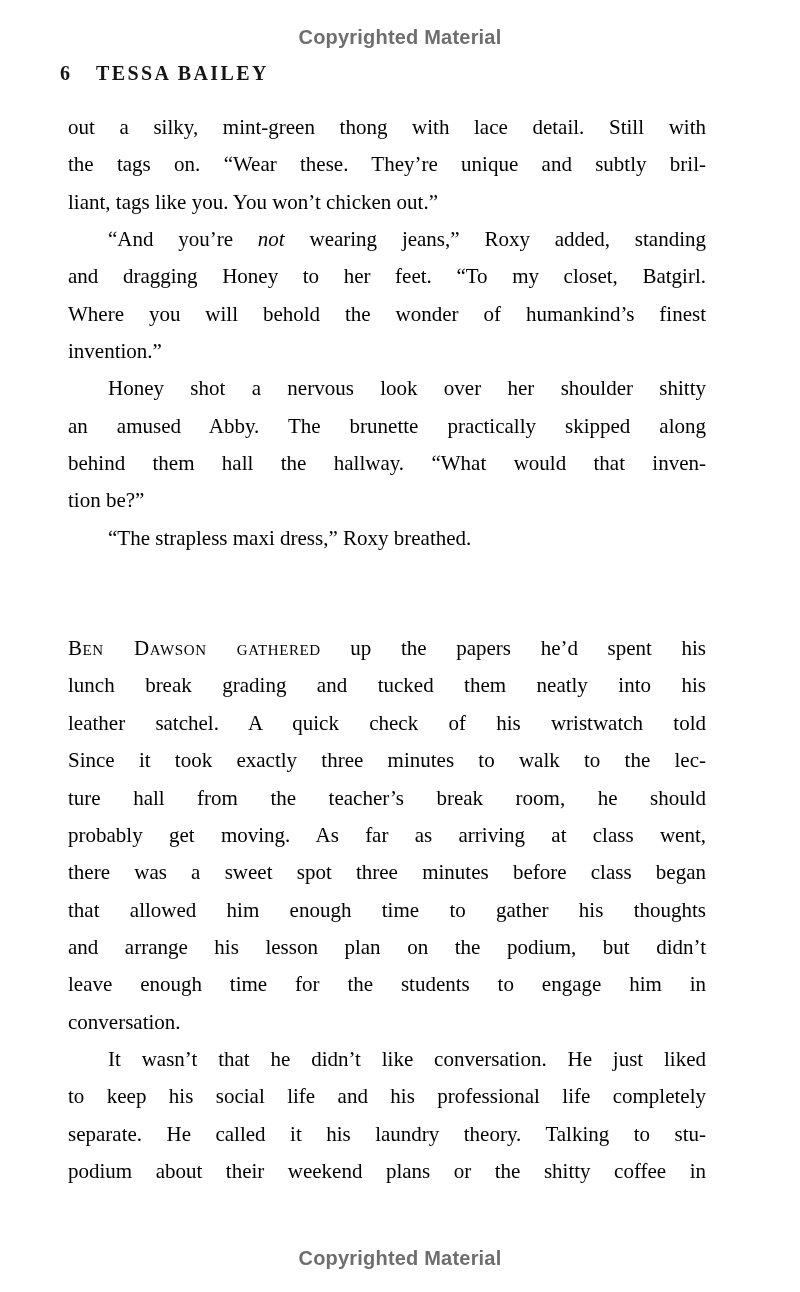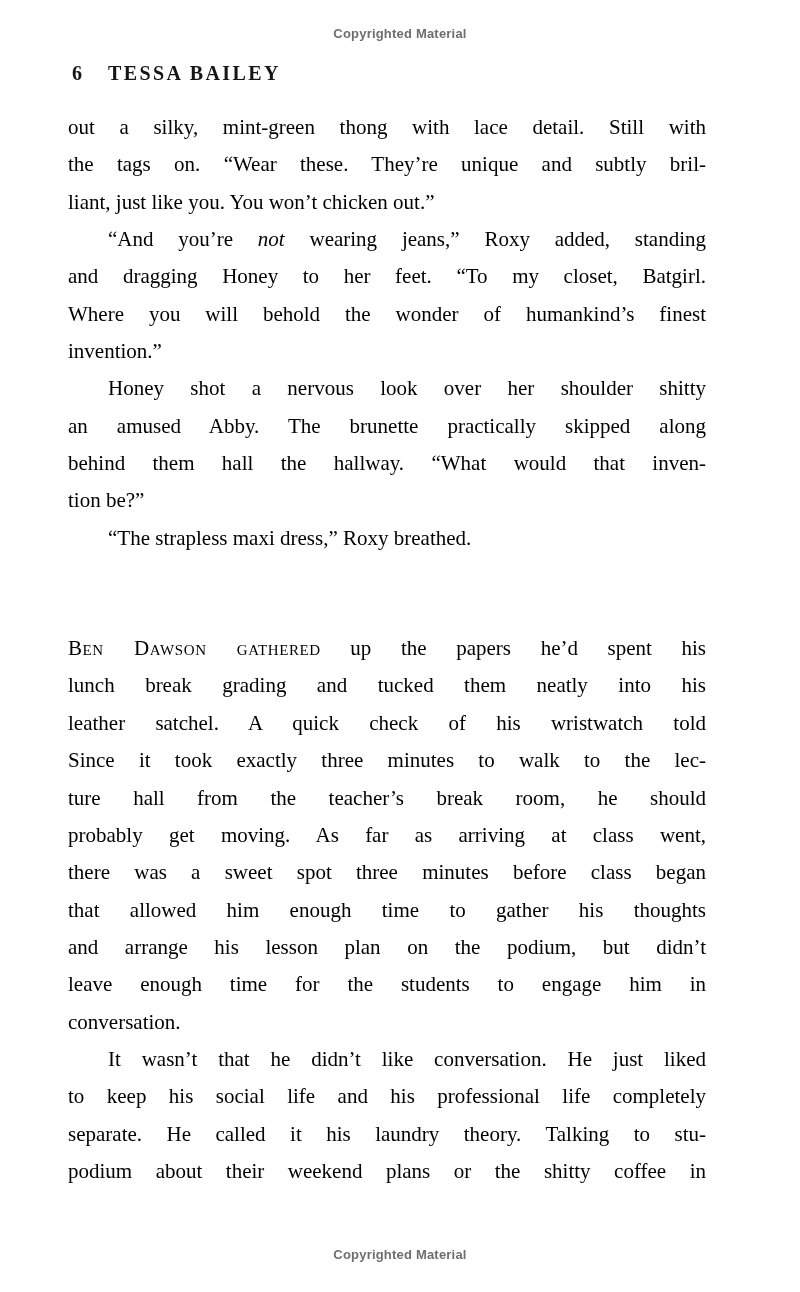--- a/index.html
+++ b/index.html
@@ -11,29 +11,29 @@
     overflow: hidden;
     font-family: "Liberation Serif", serif;
   }
   .notice {
     position: absolute;
     left: 0;
     right: 0;
     text-align: center;
     font-family: "Liberation Sans", sans-serif;
     font-weight: bold;
-    font-size: 13px;
+    font-size: 20px;
     color: #6e6e6e;
     letter-spacing: 0.2px;
   }
   .notice.top { top: 26px; }
   .notice.bottom { top: 1247px; }
   .running-head {
     position: absolute;
-    left: 72px;
+    left: 60px;
     top: 62px;
     font-size: 20px;
     color: #151515;
     font-weight: 600;
     letter-spacing: 2.4px;
     white-space: nowrap;
   }
   .running-head .pagenum { margin-right: 26px; letter-spacing: 0; }
   .text-block {
     position: absolute;
@@ -64,21 +64,21 @@
   <div class="notice top">Copyrighted Material</div>
 
   <div class="running-head">
     <span class="pagenum">6</span><span class="title">TESSA BAILEY</span>
   </div>
 
   <div class="text-block">
       <div class="para">
         <div class="line"><span>out a silky, mint-green thong with lace detail. Still with</span></div>
         <div class="line"><span>the tags on. “Wear these. They’re unique and subtly bril-</span></div>
-        <div class="line lastline"><span>liant, just like you. You won’t chicken out.”</span></div>
+        <div class="line lastline"><span>liant, tags like you. You won’t chicken out.”</span></div>
       </div>
       <div class="para">
         <div class="line first-indent"><span>“And you’re </span><span class="italic">not</span><span> wearing jeans,” Roxy added, standing</span></div>
         <div class="line"><span>and dragging Honey to her feet. “To my closet, Batgirl.</span></div>
         <div class="line"><span>Where you will behold the wonder of humankind’s finest</span></div>
         <div class="line lastline"><span>invention.”</span></div>
       </div>
       <div class="para">
         <div class="line first-indent"><span>Honey shot a nervous look over her shoulder shitty</span></div>
         <div class="line"><span>an amused Abby. The brunette practically skipped along</span></div>

